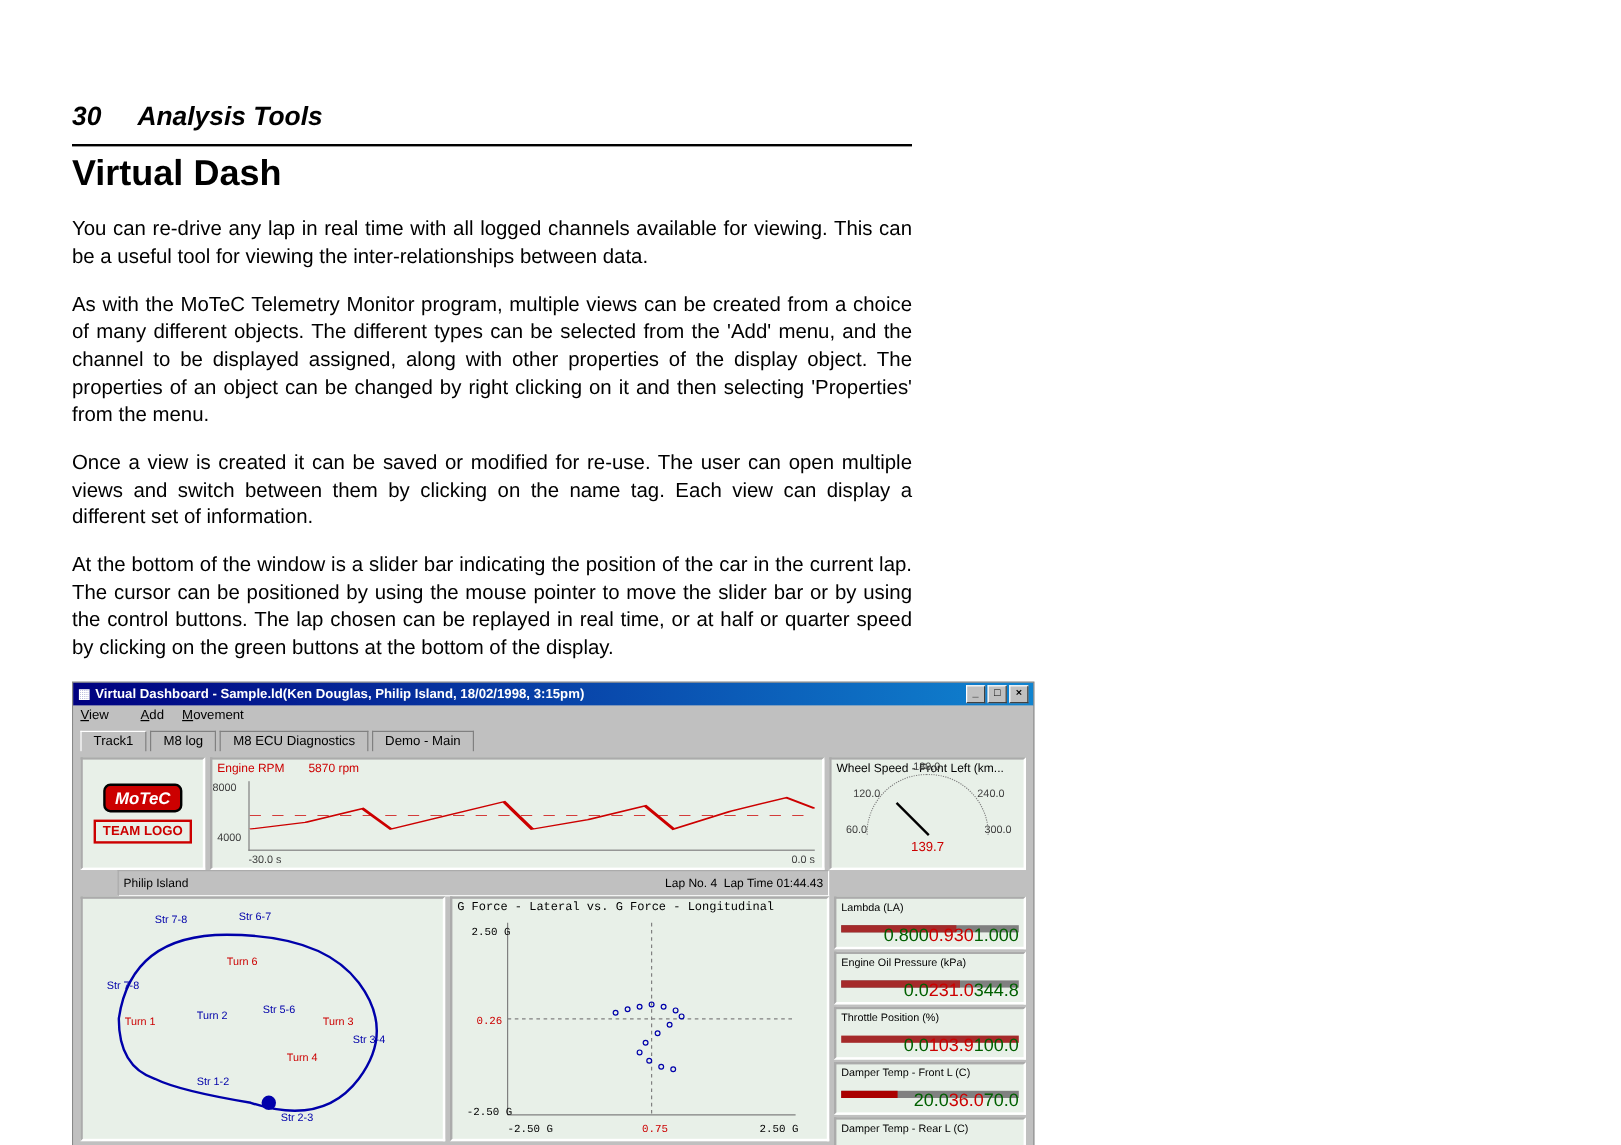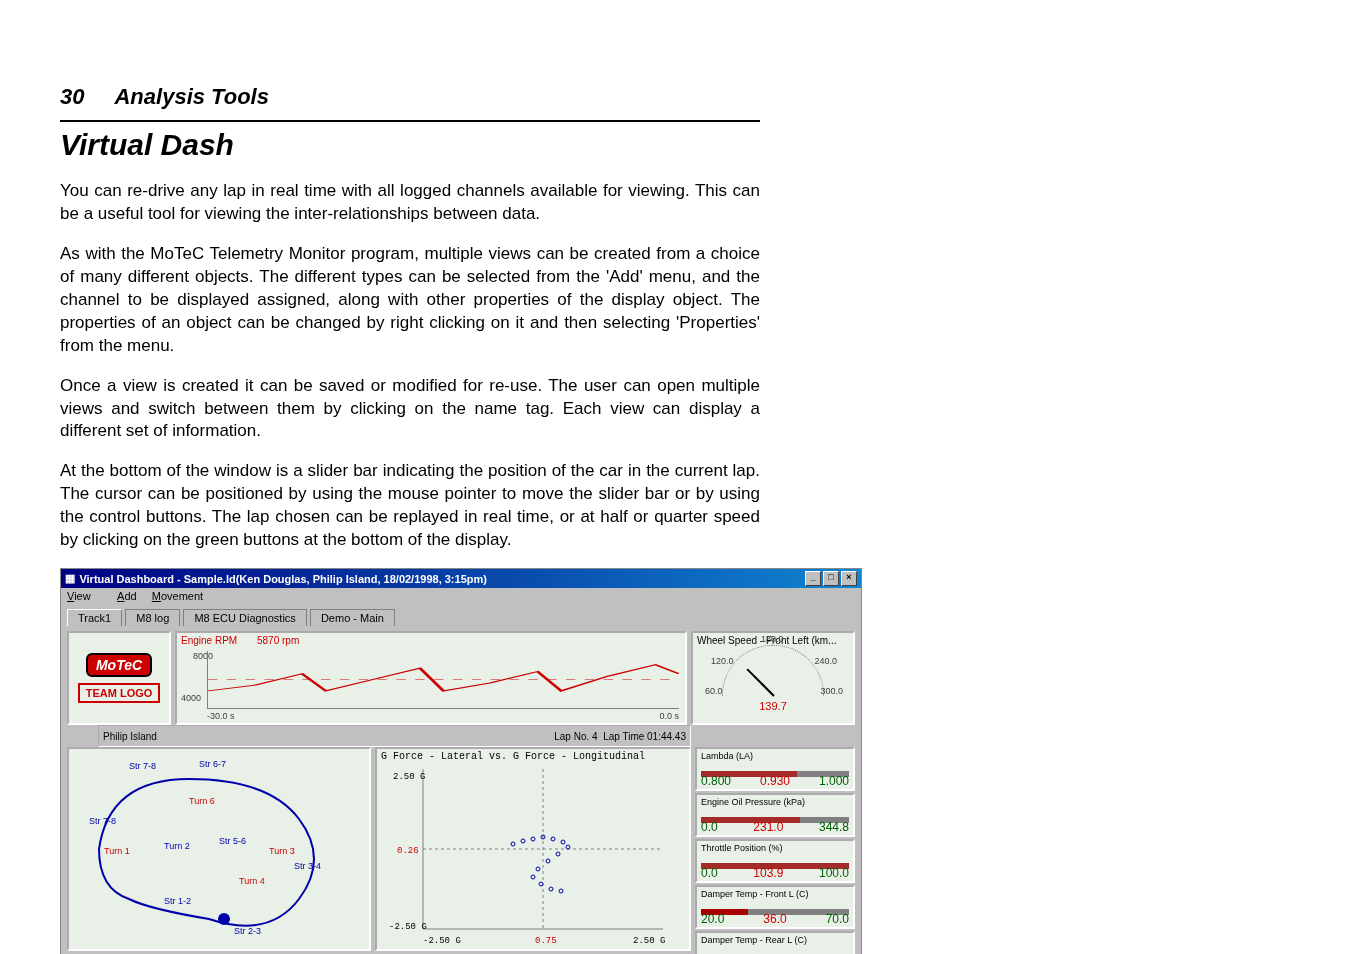--- a/index.html
+++ b/index.html
@@ -16,21 +16,20 @@
     align-items: baseline;
     gap: 30px;
     font-style: italic;
     font-weight: bold;
     font-size: 22px;
     margin-bottom: 10px;
   }
   .page-header .num { font-size: 22px; margin-top: 44px; }
   .page-title {
     font-family: Arial, sans-serif;
-    font-style: italic;
     font-weight: bold;
     font-size: 30px;
     border-top: 2px solid #000;
     padding-top: 6px;
     margin-bottom: 18px;
     width: 700px;
   }
   .body-text {
     width: 700px;
     font-size: 17px;
@@ -208,23 +207,23 @@
   }
   .side-item .barfill {
     height: 100%;
     background: brown;
   }
   .side-item .vals {
     position: absolute;
     bottom: 1px;
     left: 4px; right: 4px;
     display: flex;
-    justify-content: space-between;
+    justify-content: flex-end;
     color: #006000;
-    font-size: 12px;
+    font-size: 15px;
   }
 </style>
 </head>
 <body>
 
 <div class="page-header">
   <span class="num">30</span>
   <span>Analysis Tools</span>
 </div>
 
@@ -258,21 +257,21 @@
   <div class="dash-body">
 
     <div class="row">
       <div class="panel logo-box">
         <div class="motec-logo">MoTeC</div>
         <div class="team-logo">TEAM LOGO</div>
       </div>
       <div class="panel rpm-panel">
         <span class="rpm-label">Engine RPM</span>
         <span class="rpm-value">5870 rpm</span>
-        <span class="tiny" style="left:16px;top:18px;">8000</span>
+        <span class="tiny" style="left:0;top:18px;">8000</span>
         <span class="tiny" style="left:4px;top:60px;">4000</span>
         <span class="tiny" style="left:30px;bottom:2px;">-30.0 s</span>
         <span class="tiny" style="right:6px;bottom:2px;">0.0 s</span>
         <div class="rpm-chart">
           <svg width="100%" height="100%" viewBox="0 0 100 50" preserveAspectRatio="none">
             <polyline points="0,35 10,30 20,20 25,35 35,25 45,15 50,35 60,28 70,18 75,35 85,22 95,12 100,20" fill="none" stroke="#c00" stroke-width="0.8"></polyline>
             <line x1="0" y1="25" x2="100" y2="25" stroke="#c00" stroke-dasharray="2,2" stroke-width="0.5"></line>
           </svg>
         </div>
       </div>

